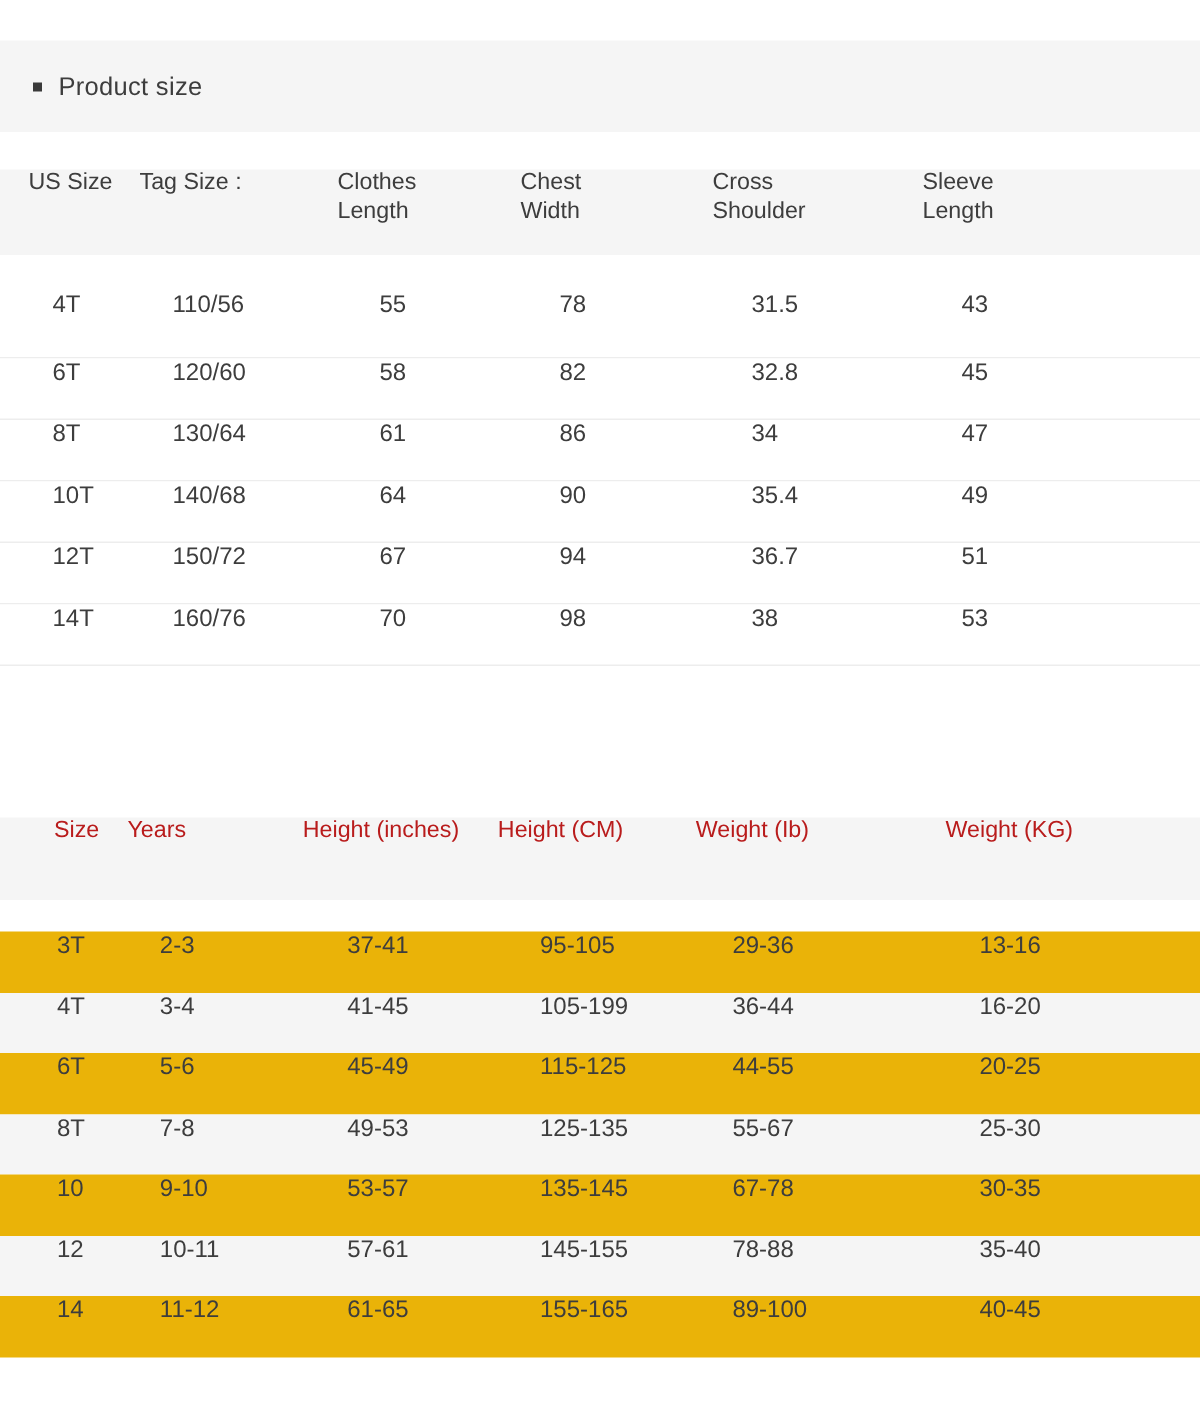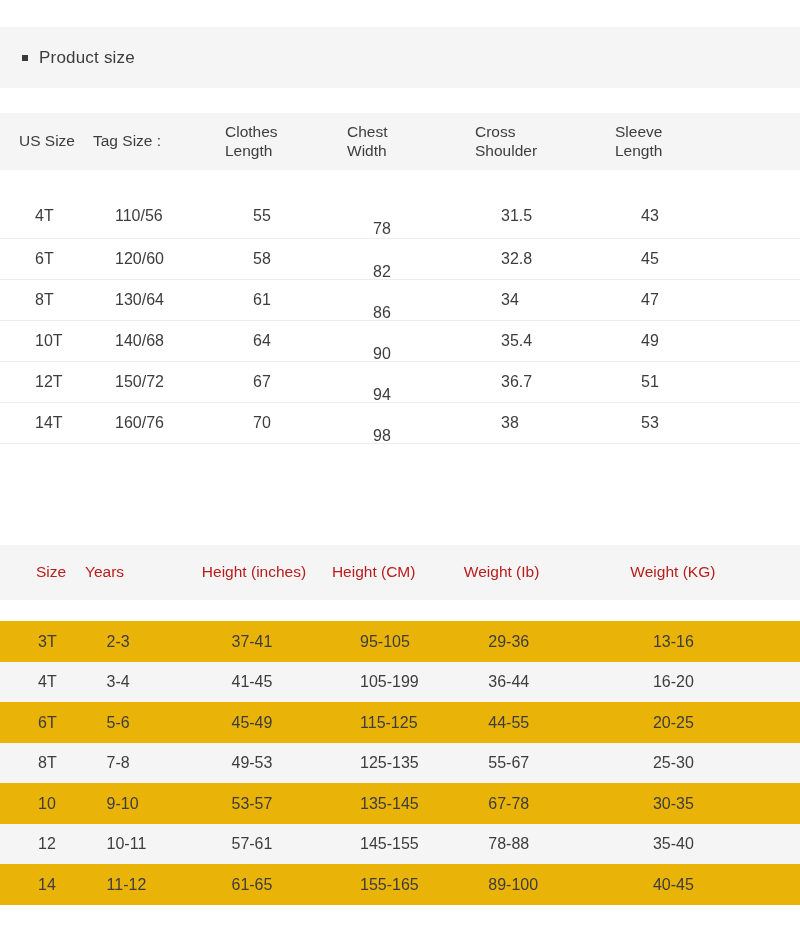--- a/index.html
+++ b/index.html
@@ -21,21 +21,21 @@
   .banner-bullet {
     width:6px; height:6px; background:#3a3a3a;
     margin-left:22px; margin-right:11px; flex:0 0 auto;
   }
   .banner-title {
     font-size:17px; color:#3d3d3d; letter-spacing:.2px;
   }
 
   
   .sizetable { position:absolute; left:0; width:800px; }
-  .sizetable .trow { display:flex; width:800px; align-items:center; }
+  .sizetable .trow { display:flex; width:800px; align-items:flex-start; }
   .sizetable .tcell {
     font-size:16px; color:#3d3d3d;
     white-space:pre-line; line-height:1.2;
   }
 
   
   #table1 { top:113px; }
   #table1 .hrow {
     height:57px; background:#f5f5f5;
   }
@@ -50,21 +50,21 @@
   
   #table1 .c0 { width:93px;  padding-left:19px; }
   #table1 .c1 { width:132px; padding-left:0px;  }
   #table1 .c2 { width:122px; padding-left:0px;  }
   #table1 .c3 { width:128px; padding-left:0px;  }
   #table1 .c4 { width:140px; padding-left:0px;  }
   #table1 .c5 { width:185px; padding-left:0px;  }
   #table1 .drow .c0 { padding-left:35px; }
   #table1 .drow .c1 { padding-left:22px; }
   #table1 .drow .c2 { padding-left:28px; }
-  #table1 .drow .c3 { padding-left:26px;margin-top:26px; }
+  #table1 .drow .c3 { padding-left:26px; }
   #table1 .drow .c4 { padding-left:26px; }
   #table1 .drow .c5 { padding-left:26px; }
 
   
   #table2 { top:545px; }
   #table2 .hrow { height:55px; background:#f5f5f5; }
   #table2 .hrow .tcell { font-size:15.5px; color:#b91c1c; }
   #table2 .spacer { height:21px; background:#ffffff; }
   #table2 .drow { height:40.5px; background:#eab308; }
   #table2 .drow.alt { background:#f5f5f5; }

